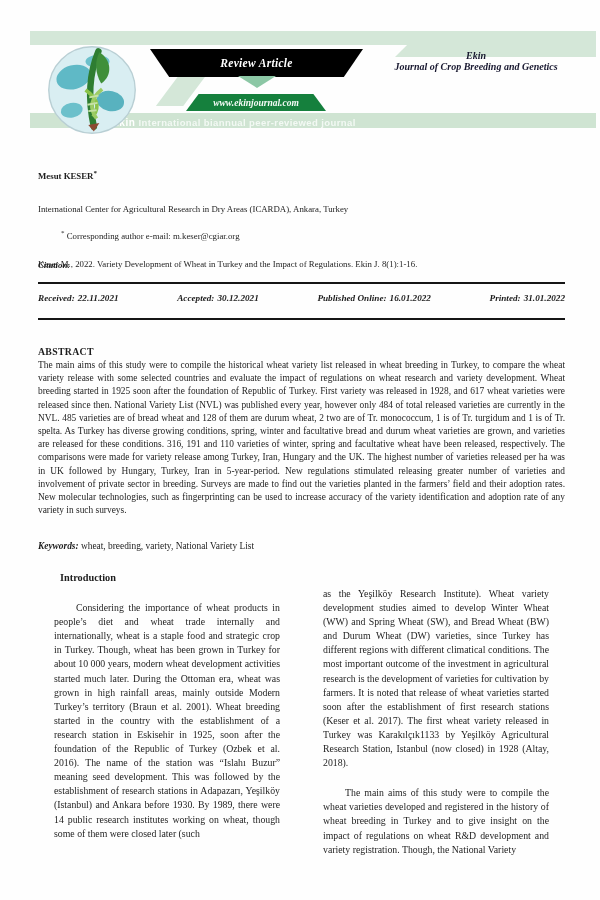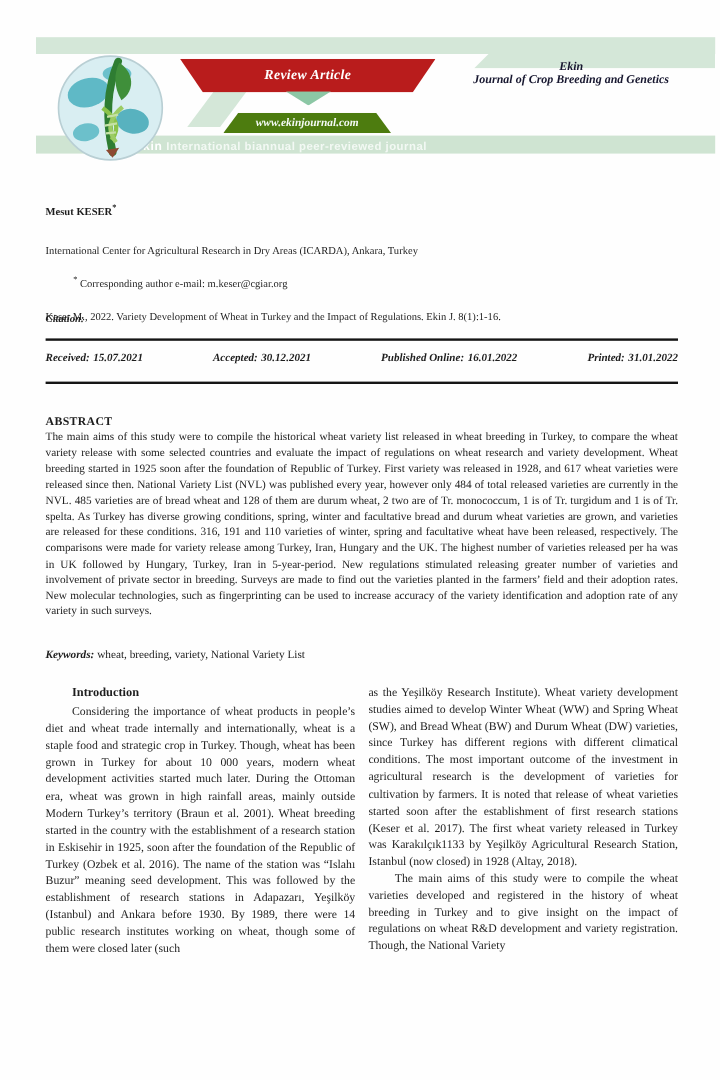--- a/index.html
+++ b/index.html
@@ -6,27 +6,27 @@
   .page{
     position:relative;width:600px;height:900px;background:#fefefe;overflow:hidden;
     font-family:"Liberation Serif","DejaVu Serif",serif;color:#1d1d1d;
   }
   
   .strip-top{position:absolute;left:30px;top:31px;width:566px;height:14px;background:#d4e7d8;}
   .strip-right{position:absolute;left:395px;top:45px;width:201px;height:12px;background:#d4e7d8;
     clip-path:polygon(6% 0,100% 0,100% 100%,0 100%);}
   .strip-diag{position:absolute;left:153px;top:54px;width:72px;height:52px;background:#d4e7d8;
     clip-path:polygon(58% 0,96% 0,42% 100%,4% 100%);}
-  .ribbon-review{position:absolute;left:150px;top:49px;width:213px;height:28px;background:#b91c1c;
+  .ribbon-review{position:absolute;left:150px;top:49px;width:213px;height:28px;background:#000000;
     clip-path:polygon(0 0,100% 0,91% 100%,9% 100%);
     display:flex;align-items:center;justify-content:center;}
   .ribbon-review span{color:#ffffff;font-style:italic;font-weight:bold;font-size:11.5px;letter-spacing:.3px;}
   .ribbon-tail{position:absolute;left:238px;top:76px;width:38px;height:12px;background:#8cc7a5;
     clip-path:polygon(0 0,100% 0,50% 100%);}
-  .ribbon-www{position:absolute;left:186px;top:94px;width:140px;height:17px;background:#4d7c0f;
+  .ribbon-www{position:absolute;left:186px;top:94px;width:140px;height:17px;background:#15803d;
     clip-path:polygon(9% 0,91% 0,100% 100%,0 100%);
     display:flex;align-items:center;justify-content:center;}
   .ribbon-www span{color:#f4faf6;font-style:italic;font-weight:bold;font-size:9.5px;}
   .band-journal{position:absolute;left:30px;top:113px;width:566px;height:15px;background:#cfe4d2;
     line-height:15px;padding-left:82px;box-sizing:border-box;white-space:nowrap;}
   .band-journal .b1{color:#ffffff;font-weight:bold;font-size:10px;font-family:"Liberation Sans",sans-serif;letter-spacing:.6px;}
   .band-journal .b2{color:#f3f9f4;font-weight:bold;font-size:9.5px;font-family:"Liberation Sans",sans-serif;letter-spacing:.4px;}
   .logo{position:absolute;left:46px;top:44px;width:92px;height:92px;z-index:5;}
   .jinfo{position:absolute;left:362px;top:50px;width:228px;text-align:center;color:#17172f;}
   .jinfo .l1{font-weight:bold;font-style:italic;font-size:10px;}
@@ -49,21 +49,21 @@
   .dates .lbl{margin-right:3px;font-style:italic;}
   
   .abs-head{position:absolute;left:38px;top:346px;font-size:9.8px;font-weight:bold;letter-spacing:.3px;}
   .abs-text{position:absolute;left:38px;top:359px;width:527px;font-size:9.4px;line-height:13.2px;text-align:justify;}
   .keywords{position:absolute;left:38px;top:541px;width:527px;font-size:9.4px;}
   .keywords .kw-l{font-weight:bold;font-style:italic;}
   
   .columns{position:absolute;left:38px;top:571px;width:527px;display:flex;gap:11px;}
   .col{width:258px;font-size:9.8px;line-height:14.1px;text-align:justify;}
   .col h3{margin:0 0 2px 0;font-size:10.3px;font-weight:bold;text-indent:22px;}
-  .col p{margin:0;}
+  .col p{margin:16px;}
   .col p.indent{text-indent:22px;}
 </style>
 </head>
 <body>
 
 <div class="page">
 
   <div>
     <div class="strip-top"></div>
     <div class="strip-right"></div>
@@ -113,21 +113,21 @@
     <sup>*</sup><span> Corresponding author e-mail: m.keser@cgiar.org</span>
   </div>
 
   <div class="cit-label">Citation:</div>
   <div class="cit-text">Keser M., 2022. Variety Development of Wheat in Turkey and the Impact of Regulations. Ekin J. 8(1):1-16.</div>
 
   <div class="rule r1"></div>
 
   <div class="dates">
     <span class="date-item">
-      <span class="lbl">Received:</span><span>15.07.2021</span>
+      <span class="lbl">Received:</span><span>22.11.2021</span>
     </span>
     <span class="date-item">
       <span class="lbl">Accepted:</span><span>30.12.2021</span>
     </span>
     <span class="date-item">
       <span class="lbl">Published Online:</span><span>16.01.2022</span>
     </span>
     <span class="date-item">
       <span class="lbl">Printed:</span><span>31.01.2022</span>
     </span>

